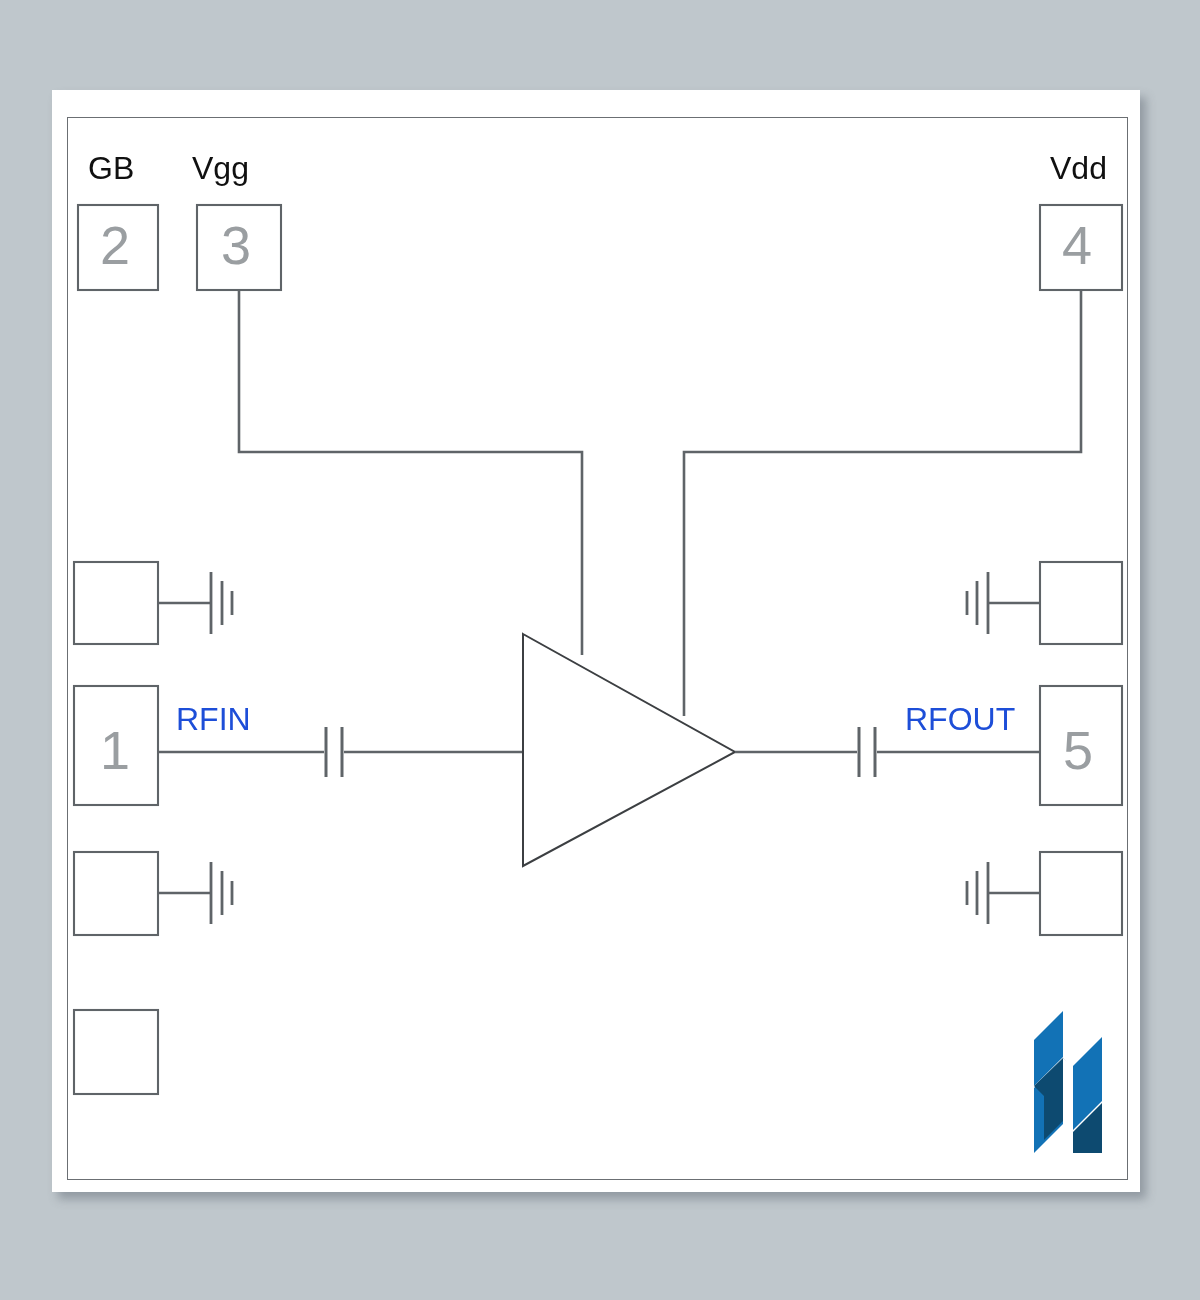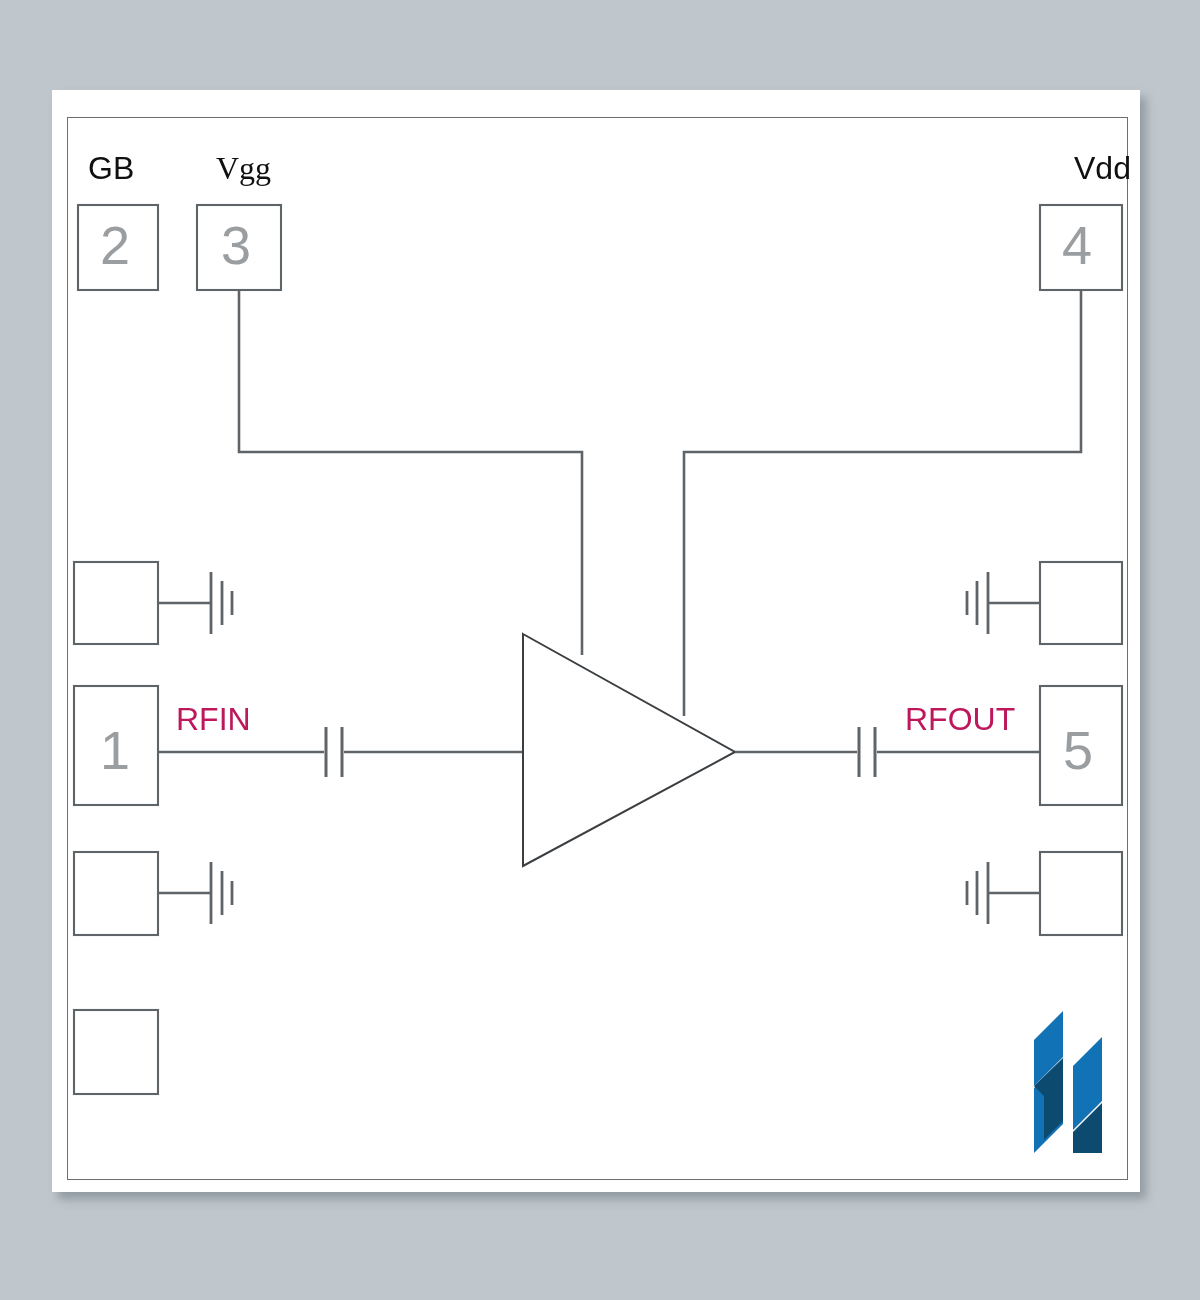--- a/index.html
+++ b/index.html
@@ -80,21 +80,21 @@
     font-family: "Liberation Sans", sans-serif;
     font-size: 32px;
     color: #101010;
     white-space: nowrap;
     line-height: 1;
   }
   .netlabel {
     position: absolute;
     font-family: "Liberation Sans", sans-serif;
     font-size: 32px;
-    color: #be185d;
+    color: #1d4ed8;
     white-space: nowrap;
     line-height: 1;
   }
   .padnumtext {
     position: absolute;
     font-family: "Liberation Sans", sans-serif;
     font-size: 54px;
     color: #9a9ea1;
     line-height: 1;
     -webkit-text-stroke: 0px;
@@ -178,22 +178,22 @@
     <g>
       <line class="wire" x1="1040" y1="893" x2="988" y2="893"></line>
       <line class="gndbar" x1="988" y1="862" x2="988" y2="924"></line>
       <line class="gndbar" x1="977" y1="871" x2="977" y2="915"></line>
       <line class="gndbar" x1="967" y1="881" x2="967" y2="905"></line>
     </g>
 
   </svg>
 
   <div class="pinlabel" style="left:88px; top:152px;">GB</div>
-  <div class="pinlabel" style="left:216px; top:152px;font-family:Liberation Serif, serif;">Vgg</div>
-  <div class="pinlabel" style="left:1050px; top:152px;margin-left:24px;">Vdd</div>
+  <div class="pinlabel" style="left:192px; top:152px;">Vgg</div>
+  <div class="pinlabel" style="left:1050px; top:152px;">Vdd</div>
 
   <div class="netlabel" style="left:176px; top:703px;">RFIN</div>
   <div class="netlabel" style="left:905px; top:703px;text-align:center;">RFOUT</div>
 
   <div class="padnumtext" style="left:100px; top:218px;">2</div>
   <div class="padnumtext" style="left:221px; top:218px;">3</div>
   <div class="padnumtext" style="left:1062px; top:218px;">4</div>
   <div class="padnumtext" style="left:100px; top:723px;">1</div>
   <div class="padnumtext" style="left:1063px; top:723px;">5</div>
 

